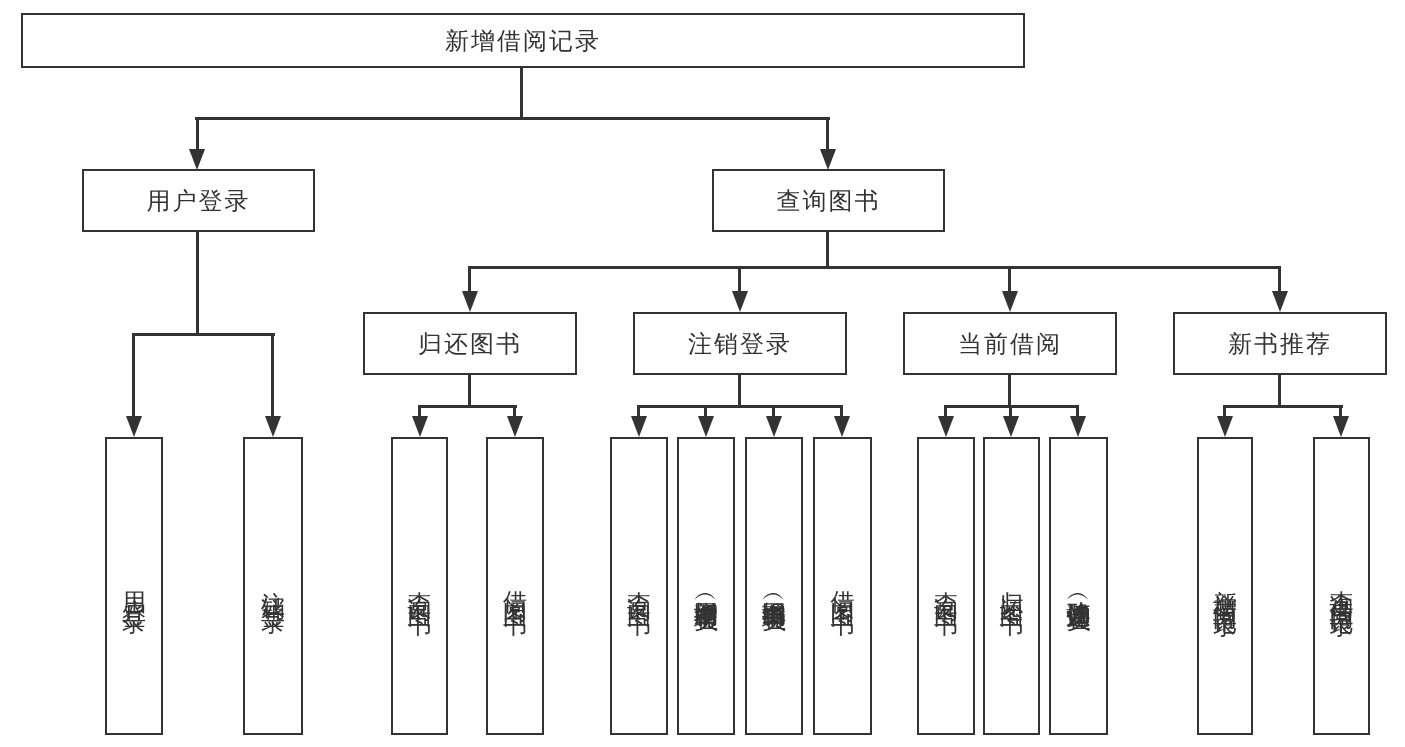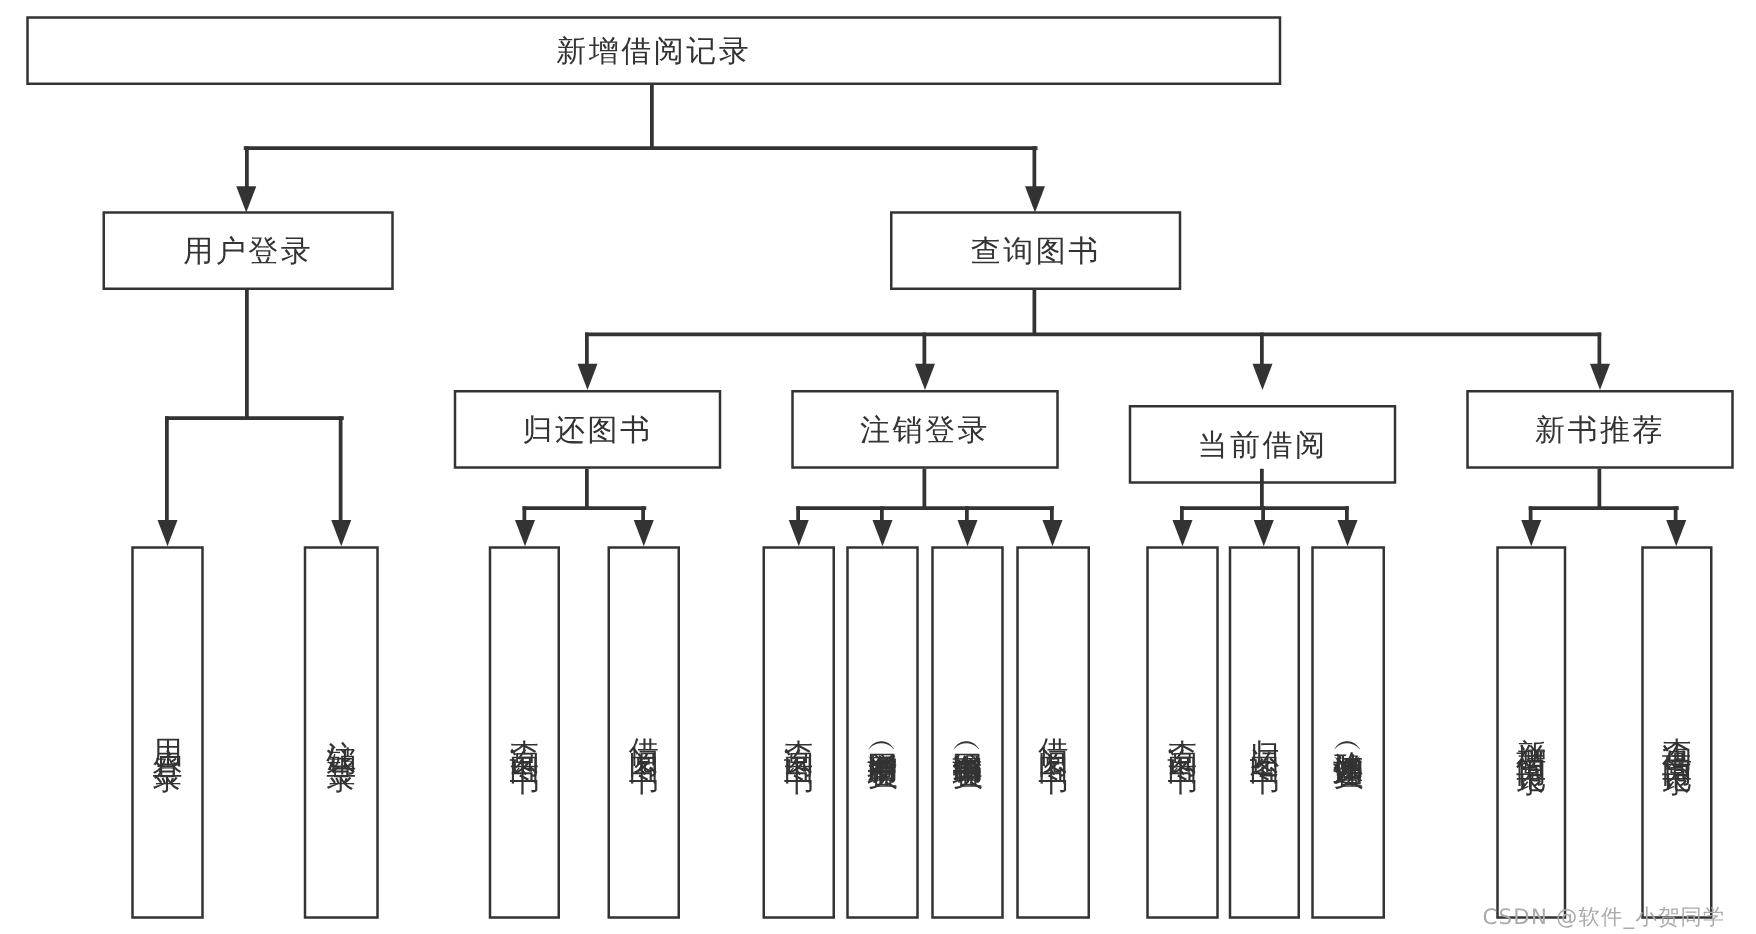--- a/index.html
+++ b/index.html
@@ -49,21 +49,21 @@
   <div class="box" style="left:712px;top:169px;width:233px;height:63px;">
     <span>查询图书</span>
   </div>
 
   <div class="box" style="left:363px;top:312px;width:214px;height:63px;">
     <span>归还图书</span>
   </div>
   <div class="box" style="left:633px;top:312px;width:214px;height:63px;">
     <span>注销登录</span>
   </div>
-  <div class="box" style="left:903px;top:312px;width:214px;height:63px;margin-top:12px;">
+  <div class="box" style="left:903px;top:312px;width:214px;height:63px;">
     <span>当前借阅</span>
   </div>
   <div class="box" style="left:1173px;top:312px;width:214px;height:63px;">
     <span>新书推荐</span>
   </div>
 
   <div class="box leaf" style="left:105px;top:437px;width:58px;height:298px;">
     <span>用户登录</span>
   </div>
   <div class="box leaf" style="left:243px;top:437px;width:60px;height:298px;">
@@ -159,15 +159,14 @@
   <div class="vline" style="left:1076px;top:405px;height:12px;"></div>
   <div class="arrow" style="left:1070px;top:416px;"></div>
 
   <div class="vline" style="left:1278px;top:375px;height:31px;"></div>
   <div class="hline" style="left:1223px;top:405px;width:120px;"></div>
   <div class="vline" style="left:1223px;top:405px;height:12px;"></div>
   <div class="arrow" style="left:1217px;top:416px;"></div>
   <div class="vline" style="left:1339px;top:405px;height:12px;"></div>
   <div class="arrow" style="left:1333px;top:416px;"></div>
 
-  <div class="watermark">CSDN @软件_小贺同学</div>
 
 </div>
 
 </body></html>

